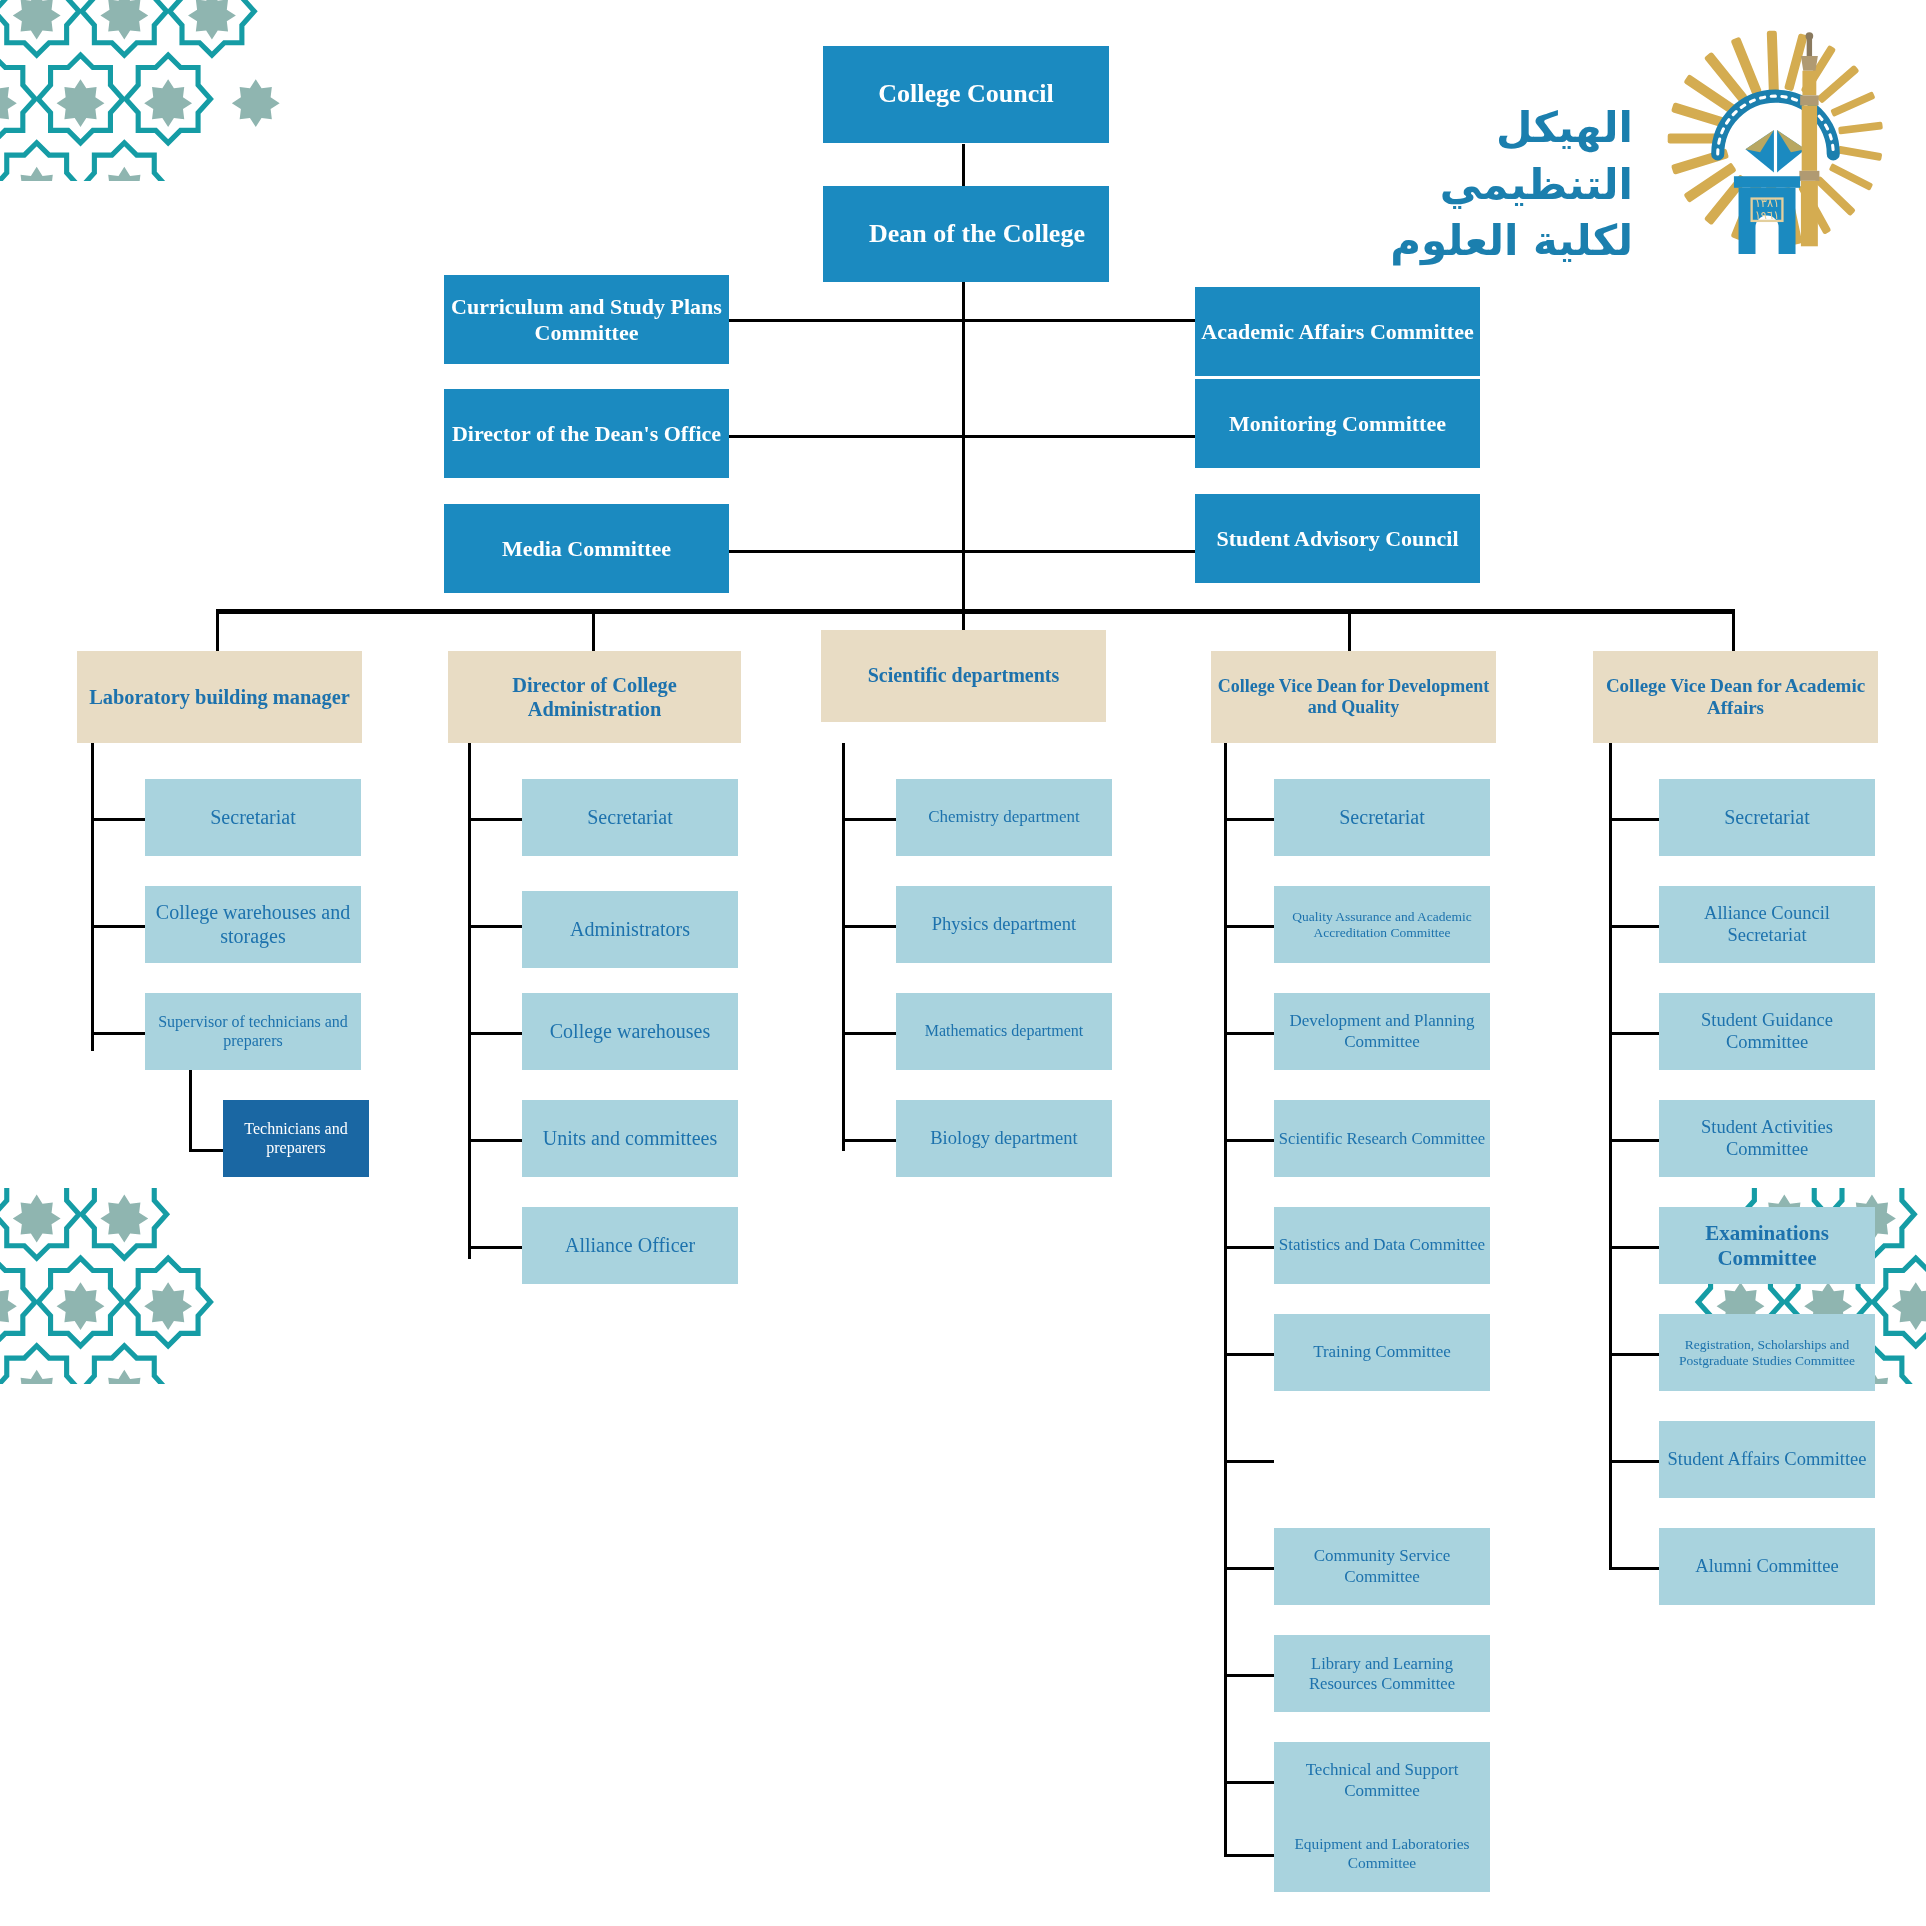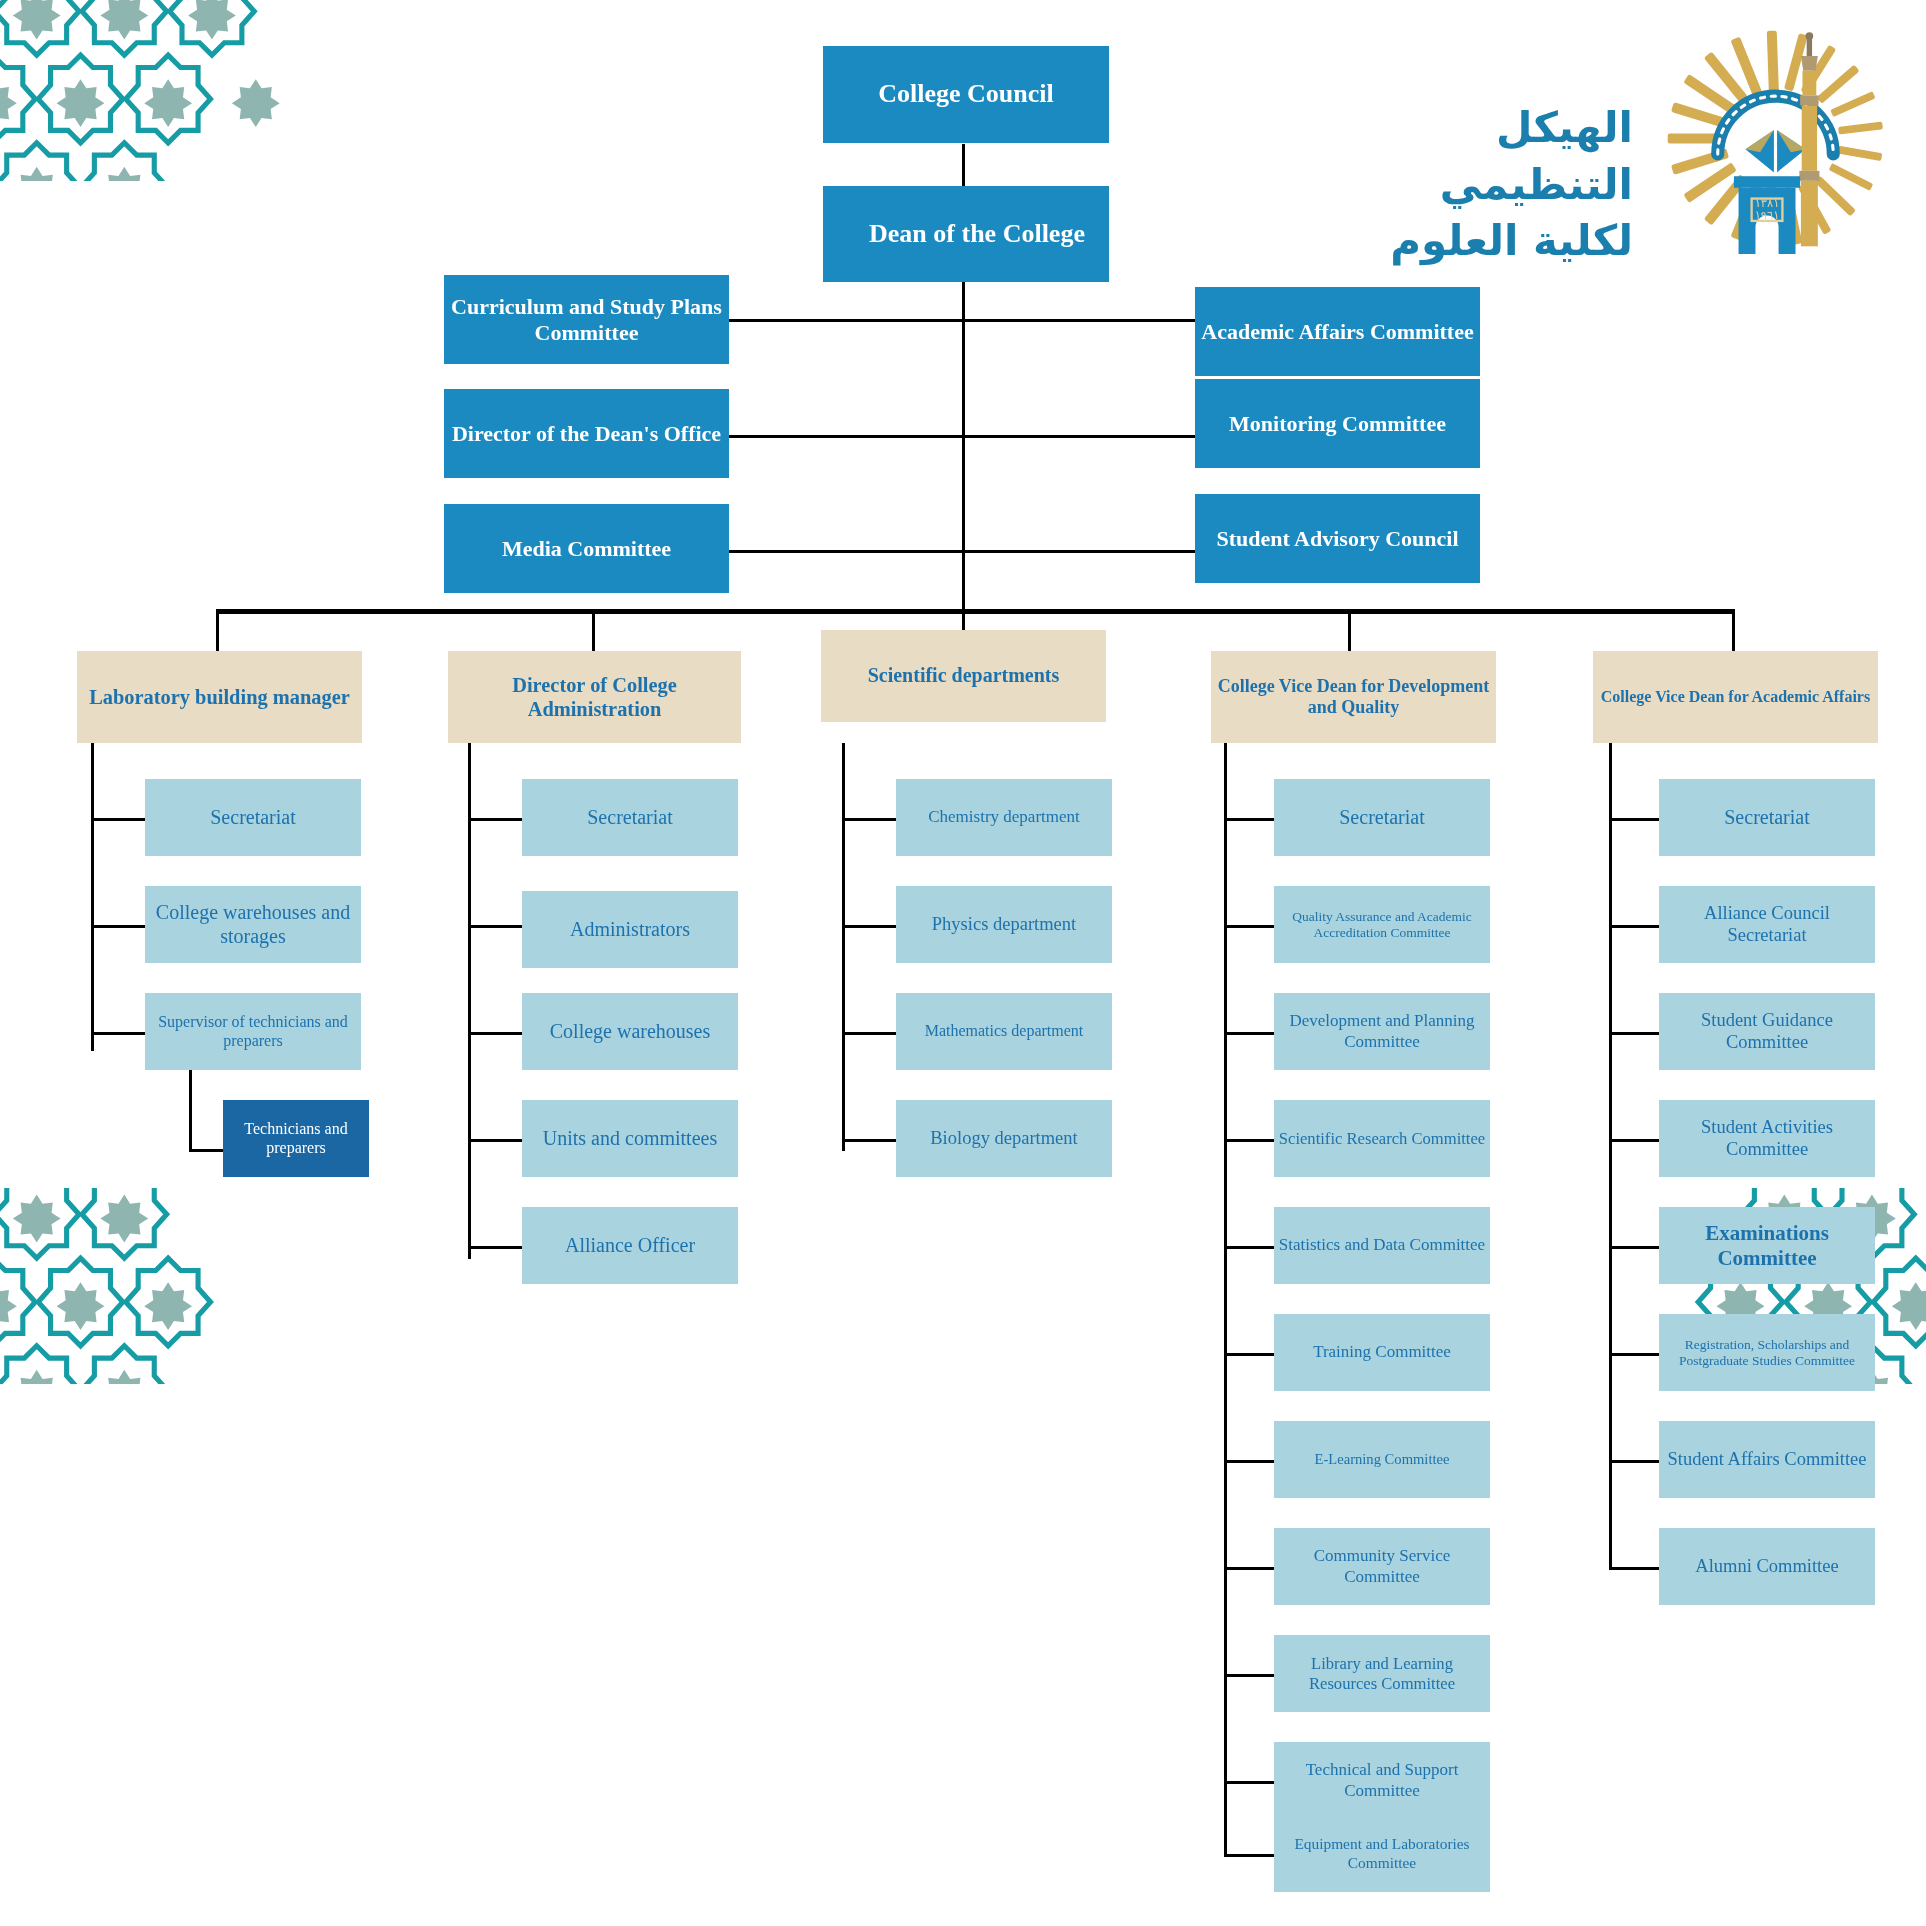--- a/index.html
+++ b/index.html
@@ -354,21 +354,21 @@
   </div>
   <div class="node lvl-tan" style="left:448px; top:651px; width:293px; height:92px; font-size:20.4px;">
     <span>Director of College Administration</span>
   </div>
   <div class="node lvl-tan" style="left:821px; top:630px; width:285px; height:92px; font-size:20px;">
     <span>Scientific departments</span>
   </div>
   <div class="node lvl-tan" style="left:1211px; top:651px; width:285px; height:92px; font-size:18px;">
     <span>College Vice Dean for Development and Quality</span>
   </div>
-  <div class="node lvl-tan" style="left:1593px; top:651px; width:285px; height:92px; font-size:16px;">
+  <div class="node lvl-tan" style="left:1593px; top:651px; width:285px; height:92px; font-size:19px;">
     <span>College Vice Dean for Academic Affairs</span>
   </div>
 
   <div class="node lvl-light" style="left:145px; top:779px; width:216px; height:77px; font-size:20px;">
     <span>Secretariat</span>
   </div>
   <div class="node lvl-light" style="left:145px; top:886px; width:216px; height:77px; font-size:20px;">
     <span>College warehouses and storages</span>
   </div>
   <div class="node lvl-light" style="left:145px; top:993px; width:216px; height:77px; font-size:16px;">
@@ -418,23 +418,20 @@
   </div>
   <div class="node lvl-light" style="left:1274px; top:1100px; width:216px; height:77px; font-size:16.6px;">
     <span>Scientific Research Committee</span>
   </div>
   <div class="node lvl-light" style="left:1274px; top:1207px; width:216px; height:77px; font-size:17px;">
     <span>Statistics and Data Committee</span>
   </div>
   <div class="node lvl-light" style="left:1274px; top:1314px; width:216px; height:77px; font-size:17px;">
     <span>Training Committee</span>
   </div>
-  <div class="node lvl-light" style="left:1274px; top:1421px; width:216px; height:77px; font-size:14.6px;">
-    <span>E-Learning Committee</span>
-  </div>
   <div class="node lvl-light" style="left:1274px; top:1528px; width:216px; height:77px; font-size:17px;">
     <span>Community Service Committee</span>
   </div>
   <div class="node lvl-light" style="left:1274px; top:1635px; width:216px; height:77px; font-size:16.6px;">
     <span>Library and Learning Resources Committee</span>
   </div>
   <div class="node lvl-light" style="left:1274px; top:1742px; width:216px; height:77px; font-size:17px;">
     <span>Technical and Support Committee</span>
   </div>
   <div class="node lvl-light" style="left:1274px; top:1815px; width:216px; height:77px; font-size:15.4px;">

